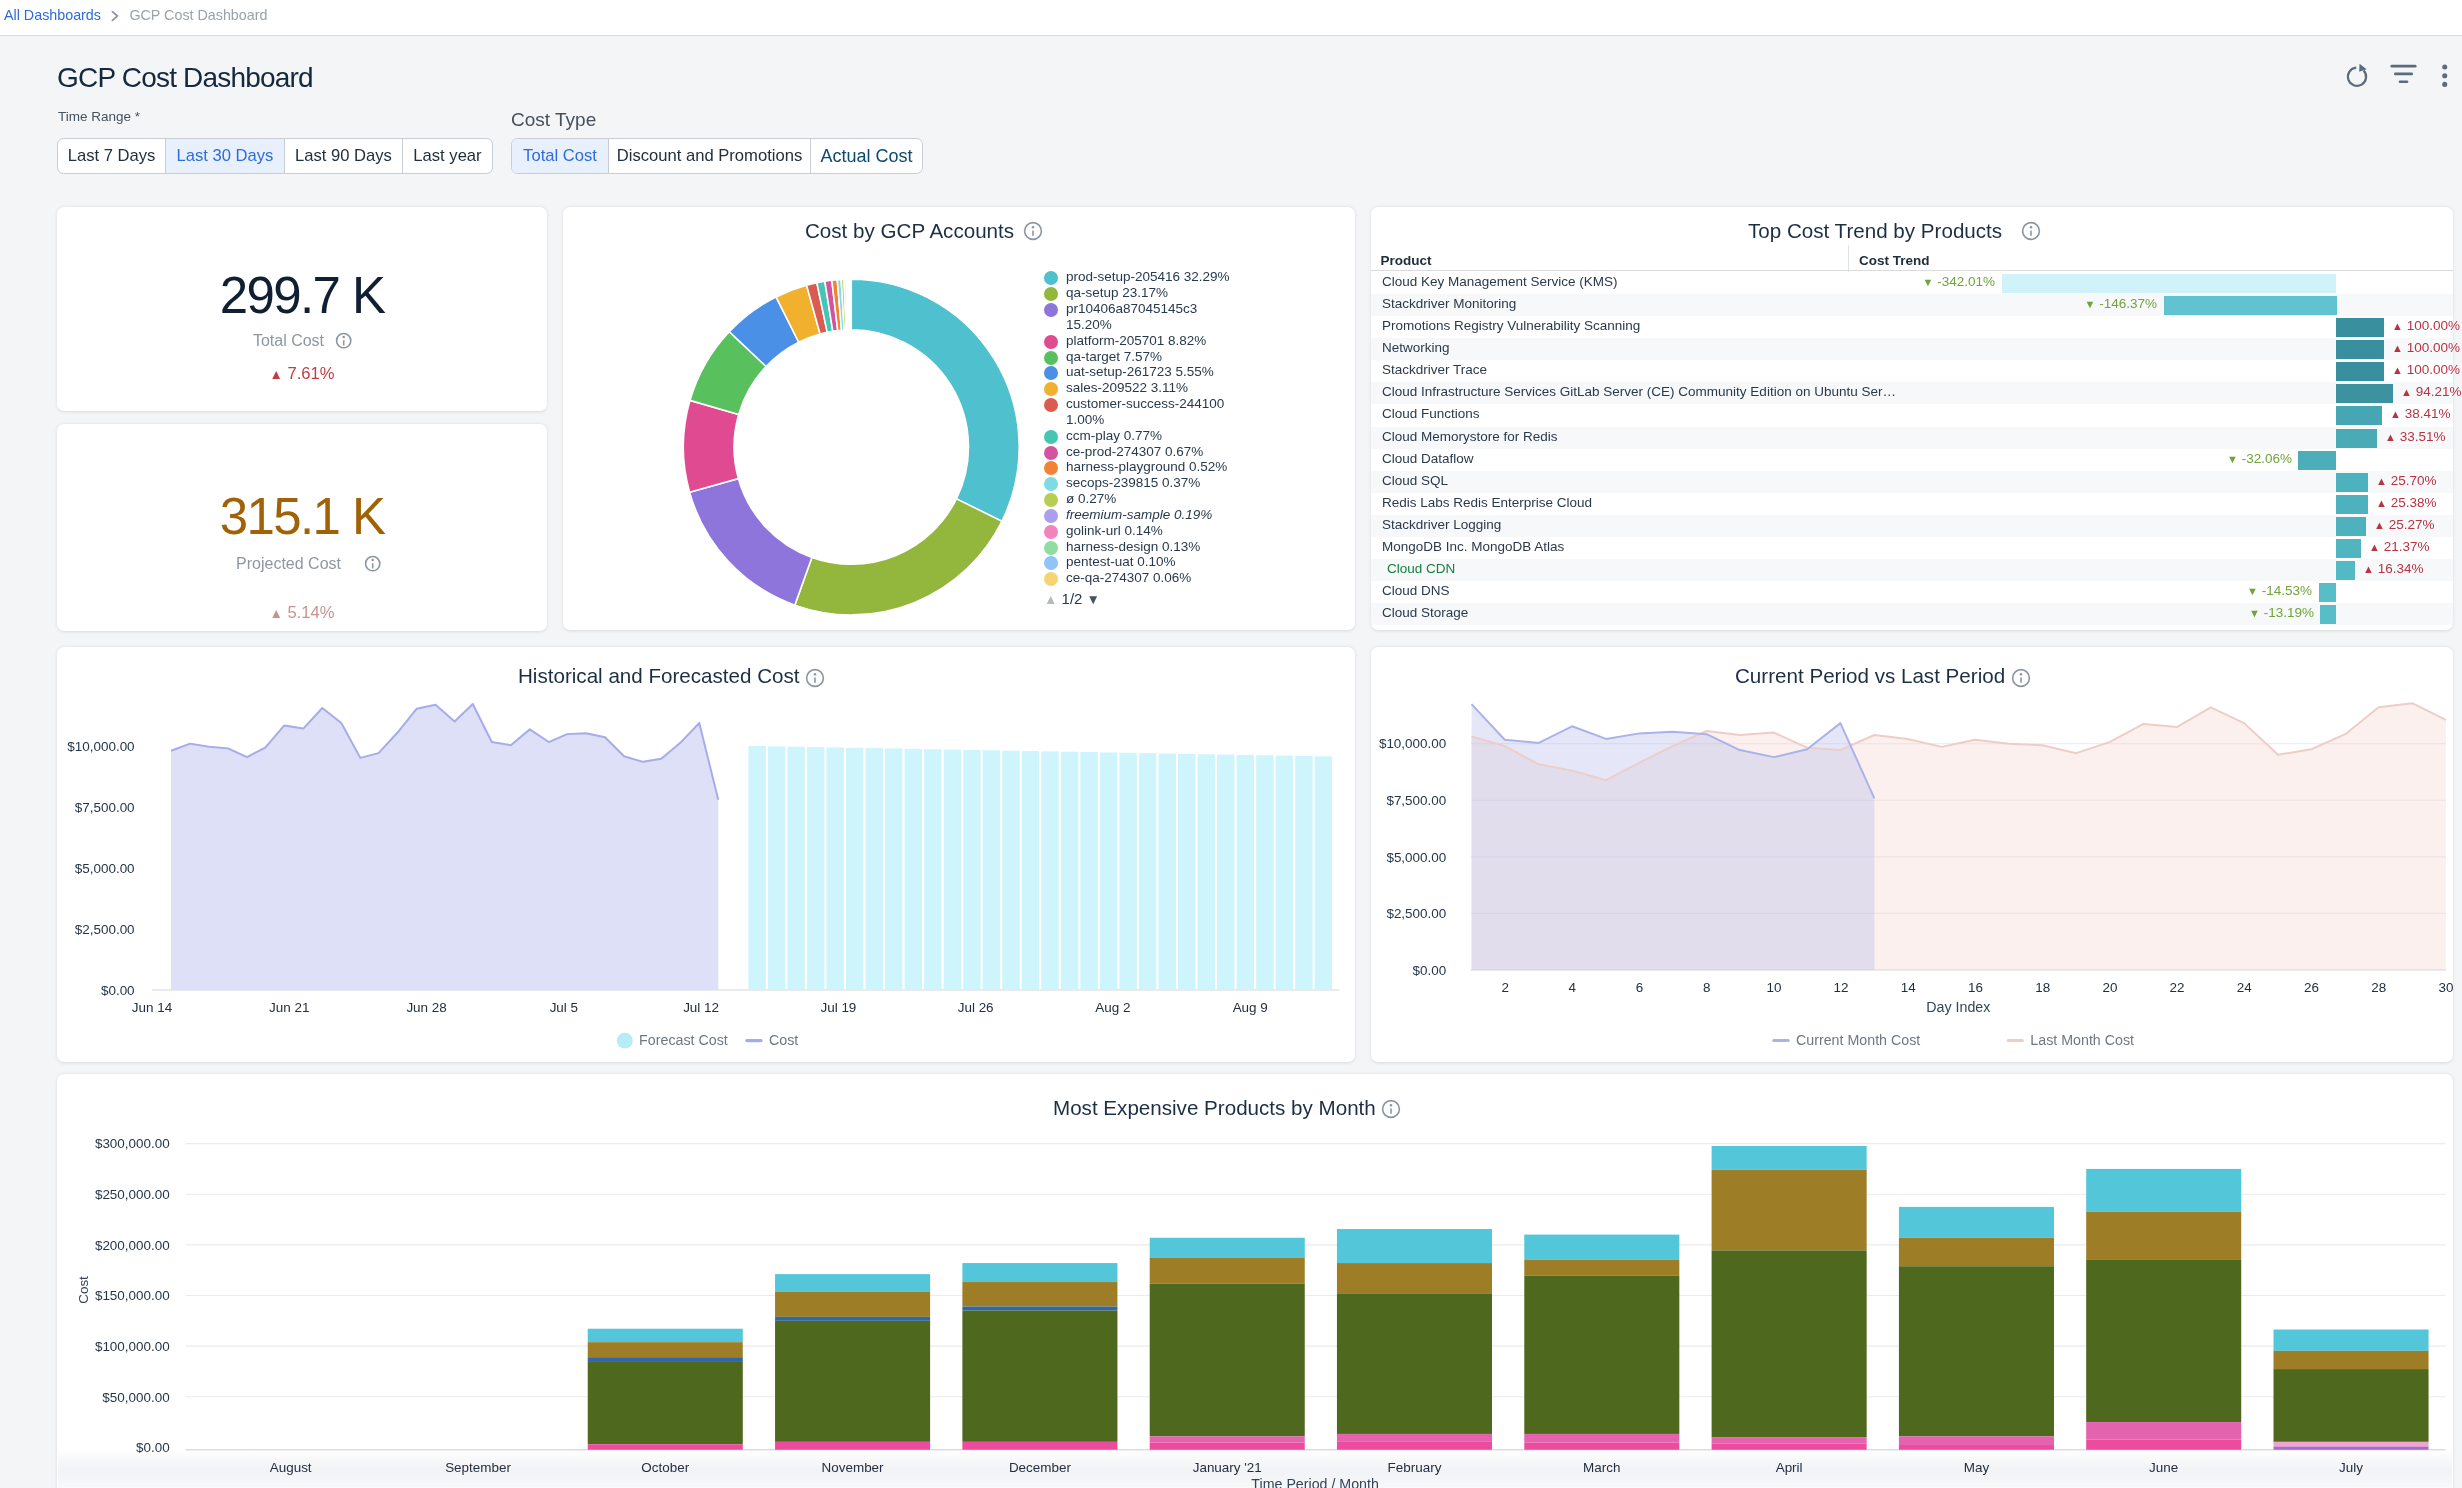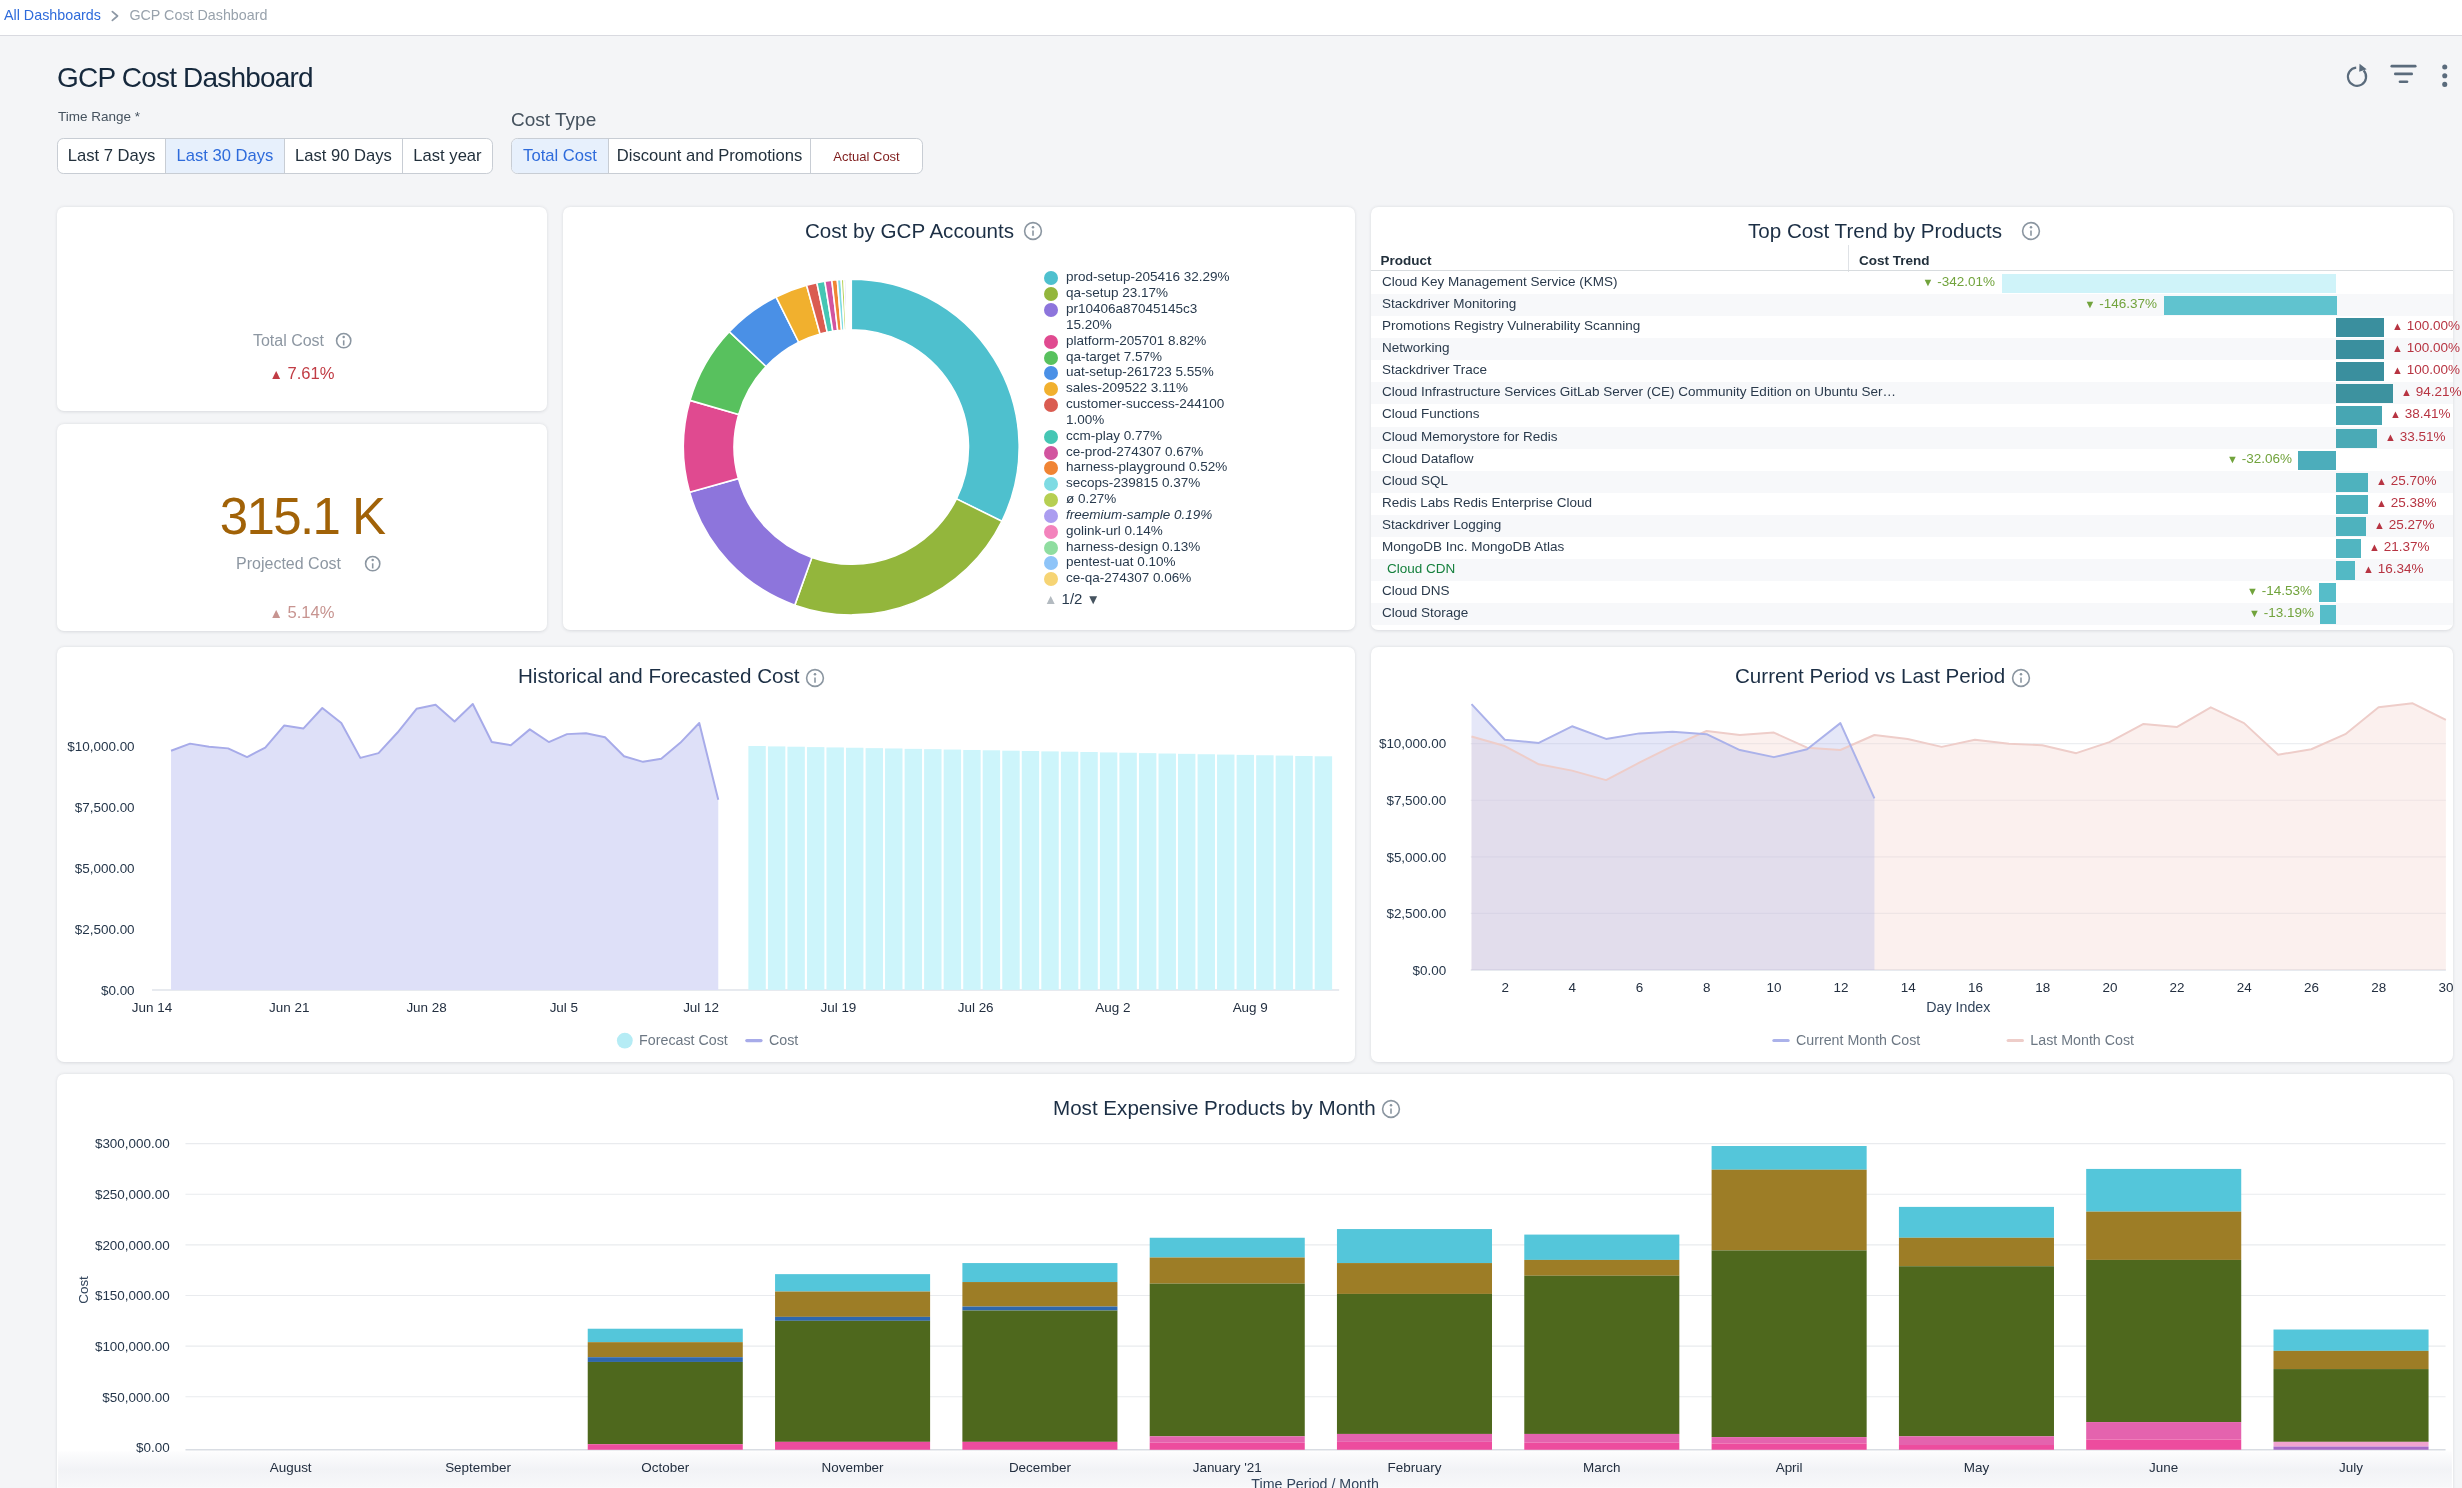--- a/index.html
+++ b/index.html
@@ -40,24 +40,25 @@
 <div style="position:absolute;left:511px;top:109px;font-size:19px;color:#45525e;">Cost Type</div>
 <div style="position:absolute;left:57px;top:138px;height:36px;display:flex;border:1.2px solid #c8cdd4;border-radius:6.3px;overflow:hidden;background:#fff;white-space:nowrap;">
   <div style="width:108px;border-right:1.2px solid #c8cdd4;display:flex;align-items:center;justify-content:center;font-size:16.6px;color:#22303c;">Last 7 Days</div>
   <div style="width:119px;border-right:1.2px solid #c8cdd4;display:flex;align-items:center;justify-content:center;font-size:16.6px;color:#2e6bdb;background:#e7f0fc;">Last 30 Days</div>
   <div style="width:118px;border-right:1.2px solid #c8cdd4;display:flex;align-items:center;justify-content:center;font-size:16.6px;color:#22303c;">Last 90 Days</div>
   <div style="width:89px;display:flex;align-items:center;justify-content:center;font-size:16.6px;color:#22303c;">Last year</div>
 </div>
 <div style="position:absolute;left:511px;top:138px;height:36px;display:flex;border:1.2px solid #c8cdd4;border-radius:6.3px;overflow:hidden;background:#fff;white-space:nowrap;">
   <div style="width:97px;border-right:1.2px solid #c8cdd4;display:flex;align-items:center;justify-content:center;font-size:16.6px;color:#2e6bdb;background:#e7f0fc;">Total Cost</div>
   <div style="width:202px;border-right:1.2px solid #c8cdd4;display:flex;align-items:center;justify-content:center;font-size:16.6px;color:#22303c;">Discount and Promotions</div>
-  <div style="width:111px;display:flex;align-items:center;justify-content:center;font-size:13px;color:#7f1d1d;">Actual Cost</div>
+  <div style="width:111px;display:flex;align-items:center;justify-content:center;font-size:18px;color:#0c4a6e;">Actual Cost</div>
 </div>
 
 <div class="card" style="left:57px;top:207px;width:490px;height:204px;">
+  <div style="position:absolute;left:0;top:59px;width:100%;text-align:center;font-size:51px;letter-spacing:-1.6px;color:#111f33;">299.7 K</div>
   <div style="position:absolute;left:0;top:125px;width:100%;text-align:center;font-size:16px;color:#8d97a2;">Total Cost<span style="display:inline-block;width:27px;"></span></div>
   <svg style="position:absolute;left:278px;top:125px" width="17.4" height="17.4" viewBox="0 0 22 22">
       <circle cx="11" cy="11" r="9" fill="none" stroke="#8b96a1" stroke-width="2"></circle>
       <line x1="11" y1="10.5" x2="11" y2="17" stroke="#8b96a1" stroke-width="2"></line>
       <circle cx="11" cy="6.2" r="1.6" fill="#8b96a1"></circle>
     </svg>
   <div style="position:absolute;left:0;top:157px;width:100%;text-align:center;font-size:16.6px;color:#c13c44;"><span style="font-size:13.5px;">▲</span> 7.61%</div>
 </div>
 <div class="card" style="left:57px;top:424px;width:490px;height:207px;">
   <div style="position:absolute;left:0;top:63px;width:100%;text-align:center;font-size:51px;letter-spacing:-1.6px;color:#a16207;">315.1 K</div>

